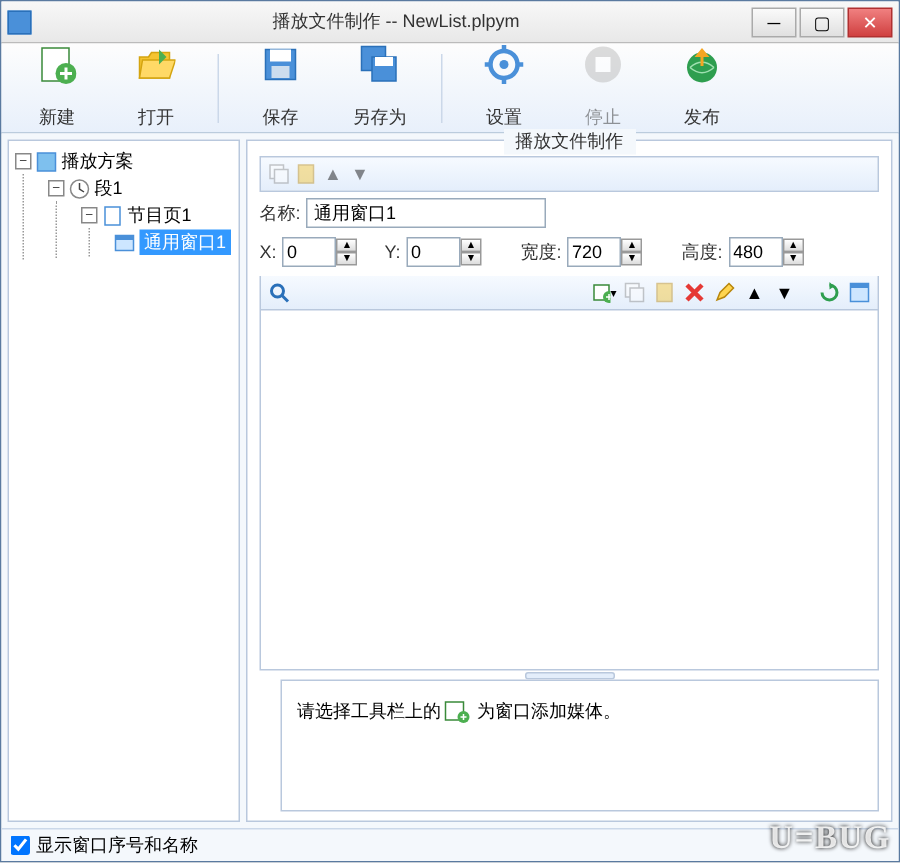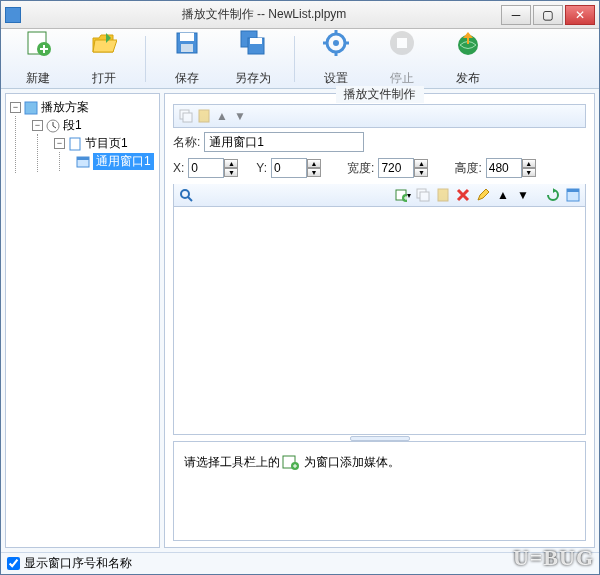--- a/index.html
+++ b/index.html
@@ -47,21 +47,21 @@
 .subtoolbar .ico { width: 16px; height: 16px; cursor: pointer; display: flex; align-items: center; justify-content: center; }
 .subtoolbar .mid { display: flex; gap: 2px; }
 .subtoolbar .dim { opacity: .45; }
 
 .listarea { flex: 1; border: 1px solid #b9c8dd; background: #fff; display: flex; align-items: center; justify-content: center; color: #bbb; }
 
 .toolbar2 { height: 22px; background: linear-gradient(#f6faff,#e4eefb); border-left: 1px solid #b9c8dd; border-right: 1px solid #b9c8dd; display: flex; align-items: center; justify-content: flex-end; padding: 0 4px; gap: 4px; }
 .toolbar2 .ico { width: 16px; height: 16px; cursor: pointer; display: flex; align-items: center; justify-content: center; }
 .toolbar2 .dim { opacity: .45; }
 
-.hint { height: 100px; border: 1px solid #b9c8dd; background: #fff; padding: 12px 10px; display: flex; align-items: flex-start; gap: 2px; }
+.hint { height: 88px; border: 1px solid #b9c8dd; background: #fff; padding: 12px 10px; display: flex; align-items: flex-start; gap: 2px; margin-left: 14px; }
 .hint .hicon { width: 20px; height: 16px; }
 
 .splitter { height: 6px; display: flex; align-items: center; justify-content: center; }
 .splitter .grab { width: 60px; height: 5px; background: #e4eefb; border: 1px solid #b9c8dd; border-radius: 2px; }
 
 .footer { height: 22px; background: #f4f8fc; border-top: 1px solid #cbd8e9; display: flex; align-items: center; padding: 0 6px; gap: 4px; }
 .footer input[type=checkbox] { width: 13px; height: 13px; }
 
 .watermark { position: fixed; right: 6px; bottom: 4px; font-size: 22px; font-weight: bold; color: rgba(255,255,255,.85); text-shadow: 0 0 3px #000; letter-spacing: 1px; font-family: Liberation Serif, serif; pointer-events: none; }
 

